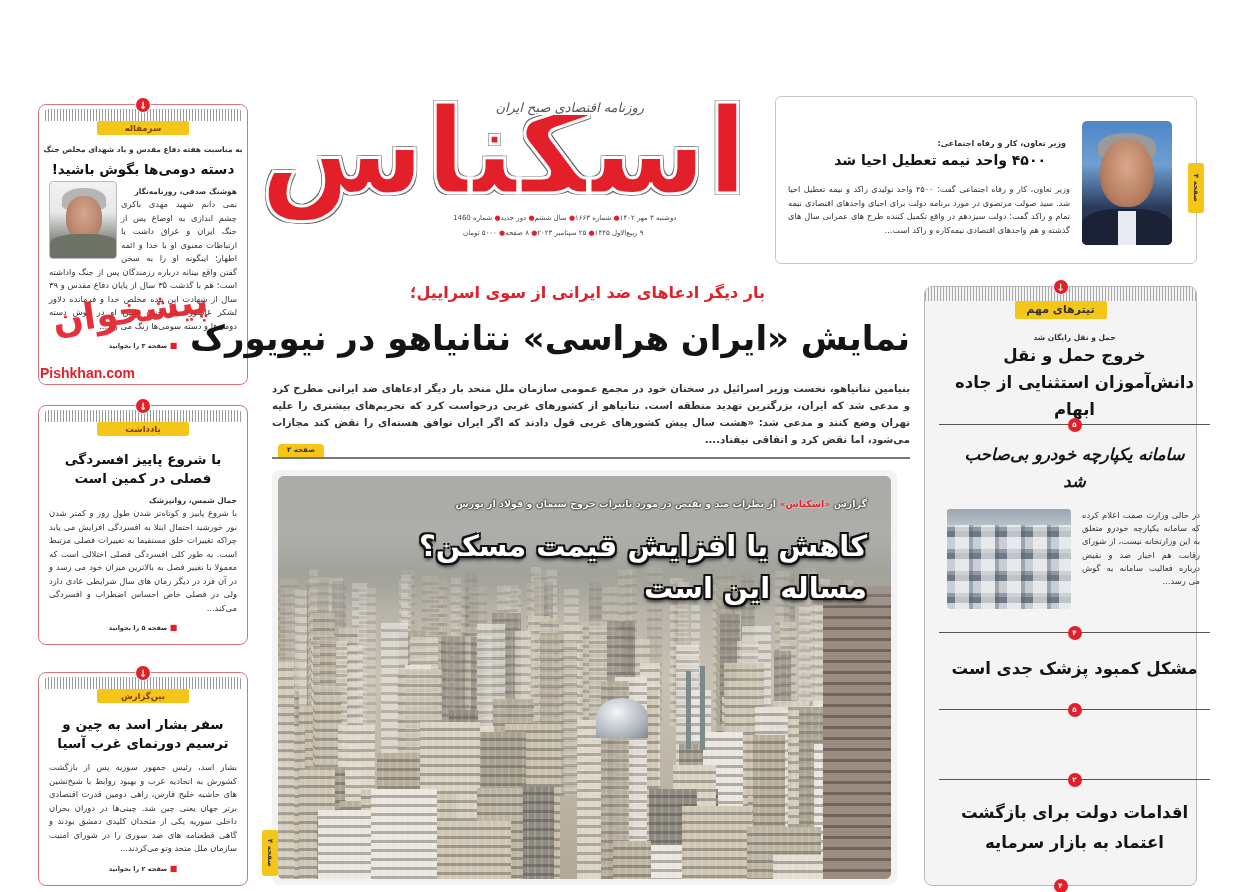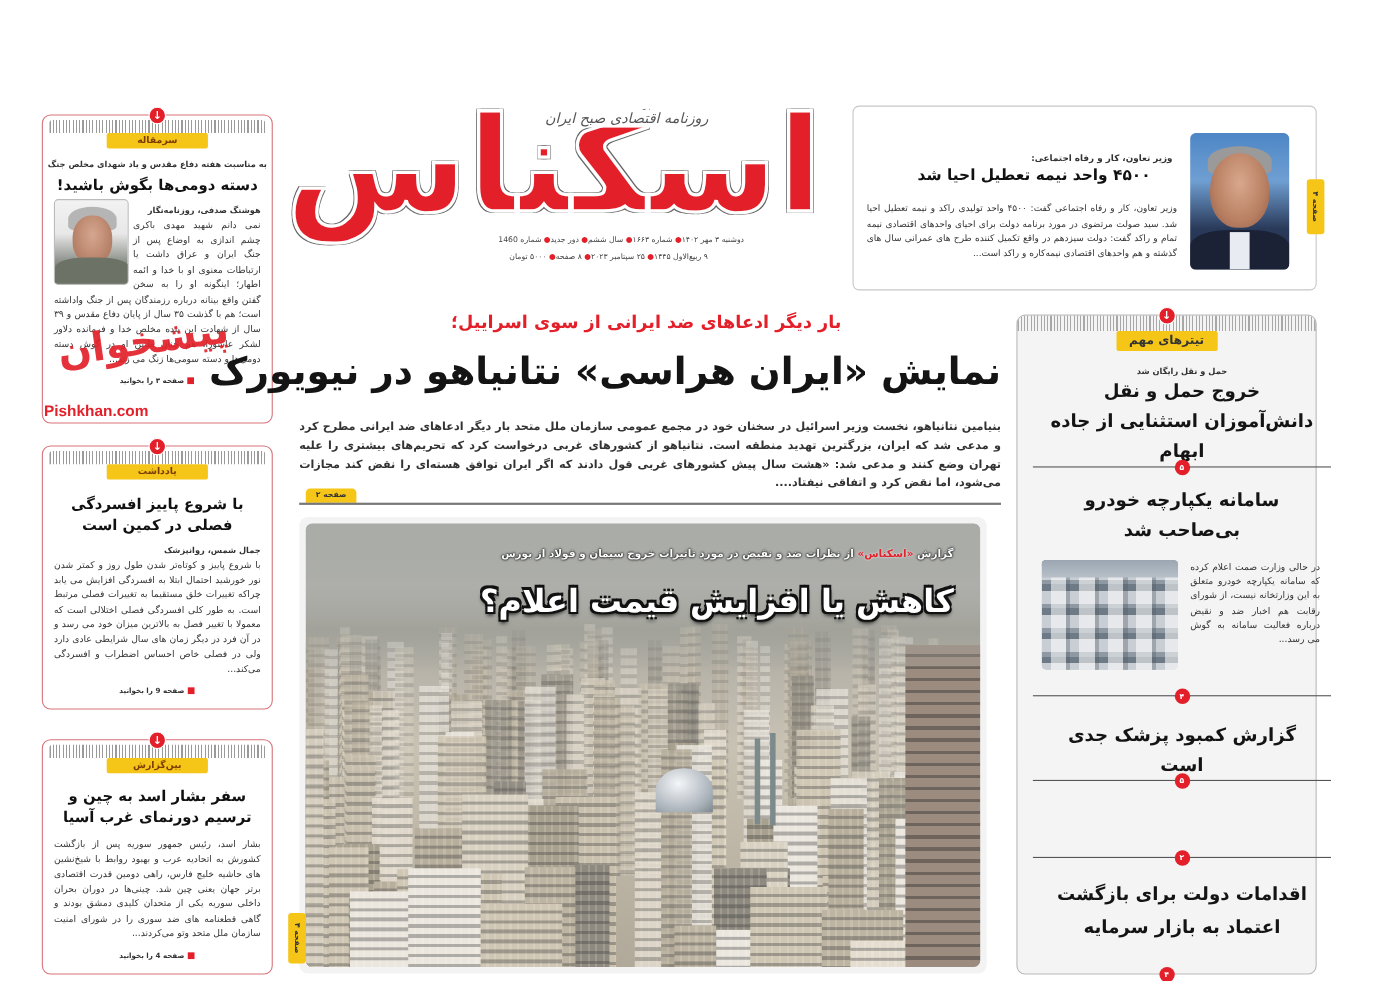--- a/index.html
+++ b/index.html
@@ -160,21 +160,21 @@
     position: absolute; bottom: -8px; left: 50%; margin-left: -7px; width: 14px; height: 14px; border-radius: 50%;
     background: #e3202a; color: #fff; font-size: 7px; line-height: 14px; text-align: center; font-weight: bold; z-index: 2;
   }
   .panel .item .kicker { text-align: center; font-size: 7.5px; font-weight: bold; color: #333; margin-top: 14px; }
   .panel .item .headline { text-align: center; font-size: 16.5px; font-weight: bold; color: #141414; line-height: 27px; padding: 0 12px; }
   .panel .i1 { top: 32px; height: 106px; }
   .panel .i2 { top: 138px; height: 208px; }
   .panel .i3 { top: 346px; height: 77px; }
   .panel .i4 { top: 423px; height: 70px; }
   .panel .i5 { top: 493px; height: 107px; border-bottom: none; }
-  .panel .i2 .headline { margin-top: 16px; }
+  .panel .i2 .headline { margin-top: 16px; font-style: italic; }
   .panel .i2 .cars {
     position: absolute; left: 8px; top: 84px; width: 124px; height: 100px; border-radius: 4px; overflow: hidden;
     background:
       repeating-linear-gradient(90deg, rgba(255,255,255,0.0) 0 8px, rgba(255,255,255,0.55) 8px 22px, rgba(80,90,100,0.35) 22px 26px),
       repeating-linear-gradient(180deg, #6e7a86 0 6px, #c9ced4 6px 18px, #8f99a3 18px 22px);
   }
   .panel .i2 .cars .sky { position: absolute; left: 0; top: 0; width: 100%; height: 16px; background: linear-gradient(180deg, #9aa6b2, #b7c0c8); }
   .panel .i2 .body { position: absolute; right: 10px; top: 84px; width: 118px; font-size: 8.4px; line-height: 13.2px; color: #333; text-align: justify; }
   .panel .i3 .headline, .panel .i4 .headline { margin-top: 22px; }
   .panel .i5 .headline { margin-top: 18px; line-height: 30px; }
@@ -233,30 +233,30 @@
   <div class="more"><span class="dot">■</span> <span>صفحه ۳ را بخوانید</span></div>
 </div>
 
 <div class="card c2">
   <div class="arrow-badge">↓</div>
   <div class="stripe"></div>
   <span class="section-tag">یادداشت</span>
   <div class="headline" style="margin-top:14px;">با شروع پاییز افسردگی فصلی در کمین است</div>
   <div class="author">جمال شمس، روانپزشک</div>
   <div class="body">با شروع پاییز و کوتاه‌تر شدن طول روز و کمتر شدن نور خورشید احتمال ابتلا به افسردگی افزایش می یابد چراکه تغییرات خلق مستقیما به تغییرات فصلی مرتبط است. به طور کلی افسردگی فصلی اختلالی است که معمولا با تغییر فصل به بالاترین میزان خود می رسد و در آن فرد در دیگر زمان های سال شرایطی عادی دارد ولی در فصلی خاص احساس اضطراب و افسردگی می‌کند...</div>
-  <div class="more"><span class="dot">■</span> <span>صفحه 9 را بخوانید</span></div>
+  <div class="more"><span class="dot">■</span> <span>صفحه ۵ را بخوانید</span></div>
 </div>
 
 <div class="card c3">
   <div class="arrow-badge">↓</div>
   <div class="stripe"></div>
   <span class="section-tag">بین‌گزارش</span>
   <div class="headline" style="margin-top:12px;">سفر بشار اسد به چین و ترسیم دورنمای غرب آسیا</div>
   <div class="body" style="margin-top:8px;">بشار اسد، رئیس جمهور سوریه پس از بازگشت کشورش به اتحادیه عرب و بهبود روابط با شیخ‌نشین های حاشیه خلیج فارس، راهی دومین قدرت اقتصادی برتر جهان یعنی چین شد. چینی‌ها در دوران بحران داخلی سوریه یکی از متحدان کلیدی دمشق بودند و گاهی قطعنامه های ضد سوری را در شورای امنیت سازمان ملل متحد وتو می‌کردند...</div>
-  <div class="more"><span class="dot">■</span> <span>صفحه 4 را بخوانید</span></div>
+  <div class="more"><span class="dot">■</span> <span>صفحه ۲ را بخوانید</span></div>
 </div>
 
 <div class="watermark-fa">پیشخوان</div>
 <div class="watermark-en">Pishkhan.com</div>
 
 <div class="main-kicker">بار دیگر ادعاهای ضد ایرانی از سوی اسراییل؛</div>
 <div class="main-headline">نمایش «ایران هراسی» نتانیاهو در نیویورک</div>
 <div class="main-body">بنیامین نتانیاهو، نخست وزیر اسرائیل در سخنان خود در مجمع عمومی سازمان ملل متحد بار دیگر ادعاهای ضد ایرانی مطرح کرد و مدعی شد که ایران، بزرگترین تهدید منطقه است. نتانیاهو از کشورهای غربی درخواست کرد که تحریم‌های بیشتری را علیه تهران وضع کنند و مدعی شد: «هشت سال پیش کشورهای غربی قول دادند که اگر ایران توافق هسته‌ای را نقض کند مجازات می‌شود، اما نقض کرد و اتفاقی نیفتاد....</div>
 <div class="main-page-tab">صفحه ۲</div>
 <div class="main-divider"></div>
@@ -438,21 +438,22 @@
       <div class="minaret" style="left: 408px; top: 195px; height: 78px;"></div>
       <div class="minaret" style="left: 422px; top: 190px; height: 84px;"></div>
       <div style="position: absolute; left: 0px; top: 0px; width: 100%; height: 130px; background: linear-gradient(rgba(170, 172, 168, 0.95), rgba(170, 170, 164, 0.2));"></div>
     </div>
   <div class="kicker">
     <span>گزارش</span>
     <span class="brand">«اسکناس»</span>
     <span>از نظرات ضد و نقیض در مورد تاثیرات خروج سیمان و فولاد از بورس</span>
   </div>
   <div class="headline">
-    <div>کاهش یا افزایش قیمت اعلام؟</div>
+    <div>کاهش یا افزایش قیمت مسکن؟</div>
+    <div>مساله این است</div>
   </div>
   <div class="page-tab-v">صفحه ۴</div>
 </div>
 
 <div class="panel">
   <div class="arrow-badge">↓</div>
   <div class="stripe"></div>
   <span class="section-tag">تیترهای مهم</span>
 
   <div class="item i1">
@@ -464,21 +465,21 @@
   <div class="item i2">
     <div class="headline">سامانه یکپارچه خودرو بی‌صاحب شد</div>
     <div class="cars">
         <div class="sky"></div>
       </div>
     <div class="body">در حالی وزارت صمت اعلام کرده که سامانه یکپارچه خودرو متعلق به این وزارتخانه نیست، از شورای رقابت هم اخبار ضد و نقیض درباره فعالیت سامانه به گوش می رسد...</div>
     <div class="num">۴</div>
   </div>
 
   <div class="item i3">
-    <div class="headline">گزارش کمبود پزشک جدی است</div>
+    <div class="headline">مشکل کمبود پزشک جدی است</div>
     <div class="num">۵</div>
   </div>
 
   <div class="item i4">
     <div class="num">۲</div>
   </div>
 
   <div class="item i5">
     <div class="headline">اقدامات دولت برای بازگشت اعتماد به بازار سرمایه</div>
   </div>

